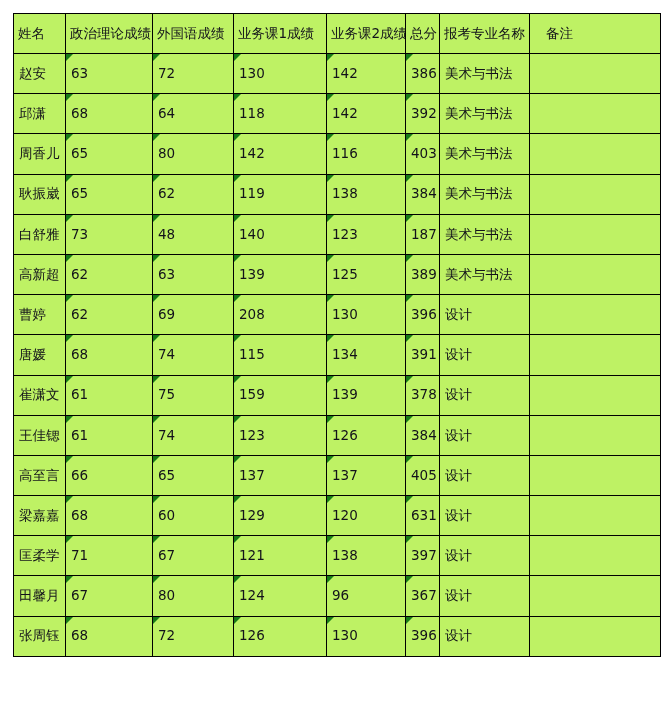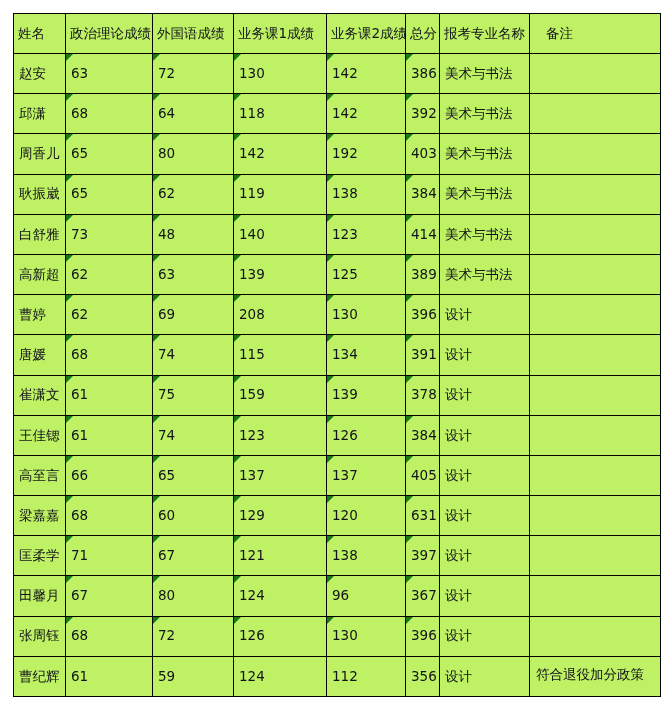--- a/index.html
+++ b/index.html
@@ -195,21 +195,21 @@
           <td class="num-cell">
             <span class="err-mark"></span>
             <span class="cell">80</span>
           </td>
           <td class="num-cell">
             <span class="err-mark"></span>
             <span class="cell">142</span>
           </td>
           <td class="num-cell">
             <span class="err-mark"></span>
-            <span class="cell">192</span>
+            <span class="cell">116</span>
           </td>
           <td class="num-cell">
             <span class="err-mark"></span>
             <span class="cell">403</span>
           </td>
           <td class="major-cell">
             <span class="cell">美术与书法</span>
           </td>
           <td class="remark-cell">
             <span class="cell"></span>
@@ -261,21 +261,21 @@
           <td class="num-cell">
             <span class="err-mark"></span>
             <span class="cell">140</span>
           </td>
           <td class="num-cell">
             <span class="err-mark"></span>
             <span class="cell">123</span>
           </td>
           <td class="num-cell">
             <span class="err-mark"></span>
-            <span class="cell">414</span>
+            <span class="cell">187</span>
           </td>
           <td class="major-cell">
             <span class="cell">美术与书法</span>
           </td>
           <td class="remark-cell">
             <span class="cell"></span>
           </td>
         </tr>
         <tr class="data-row">
           <td class="name-cell">
@@ -578,43 +578,17 @@
           </td>
           <td class="num-cell">
             <span class="err-mark"></span>
             <span class="cell">396</span>
           </td>
           <td class="major-cell">
             <span class="cell">设计</span>
           </td>
           <td class="remark-cell">
             <span class="cell"></span>
-          </td>
-        </tr>
-        <tr class="data-row">
-          <td class="name-cell">
-            <span class="cell">曹纪辉</span>
-          </td>
-          <td class="num-cell">
-            <span class="cell">61</span>
-          </td>
-          <td class="num-cell">
-            <span class="cell">59</span>
-          </td>
-          <td class="num-cell">
-            <span class="cell">124</span>
-          </td>
-          <td class="num-cell">
-            <span class="cell">112</span>
-          </td>
-          <td class="num-cell">
-            <span class="cell">356</span>
-          </td>
-          <td class="major-cell">
-            <span class="cell">设计</span>
-          </td>
-          <td class="remark-cell">
-            <span class="cell">符合退役加分政策</span>
           </td>
         </tr>
       </tbody>
   </table>
 </div>
 
 </body></html>

